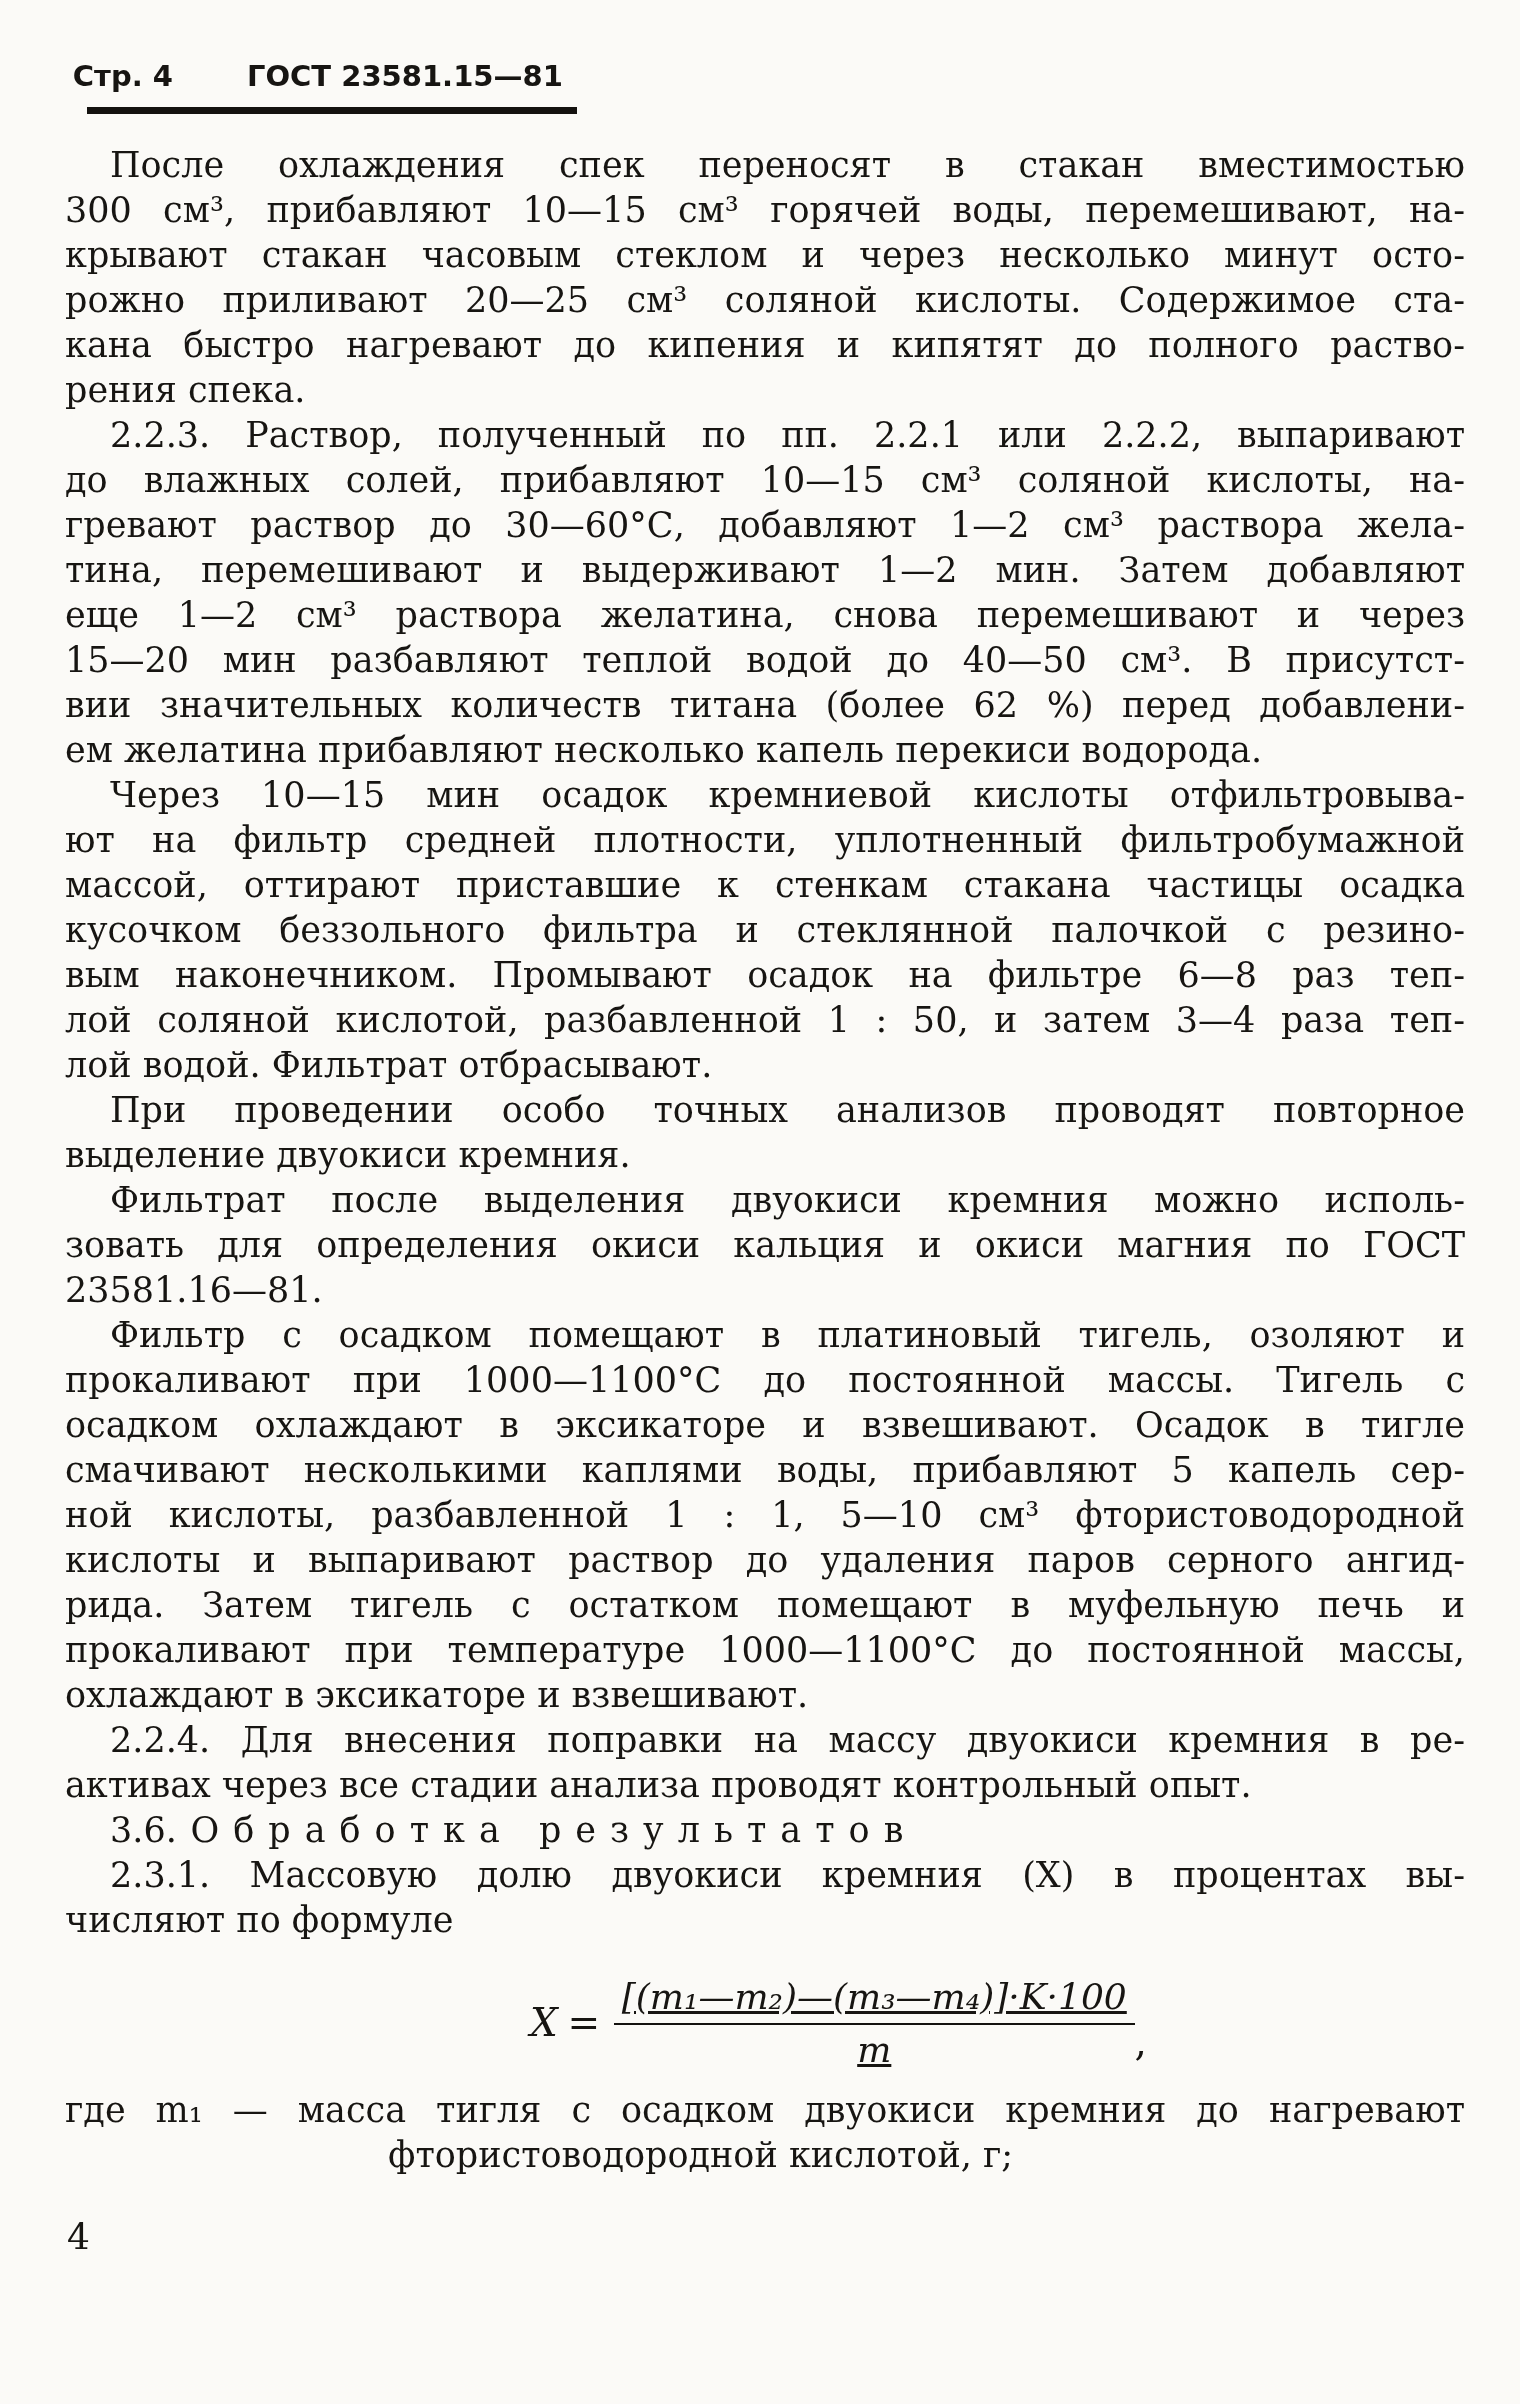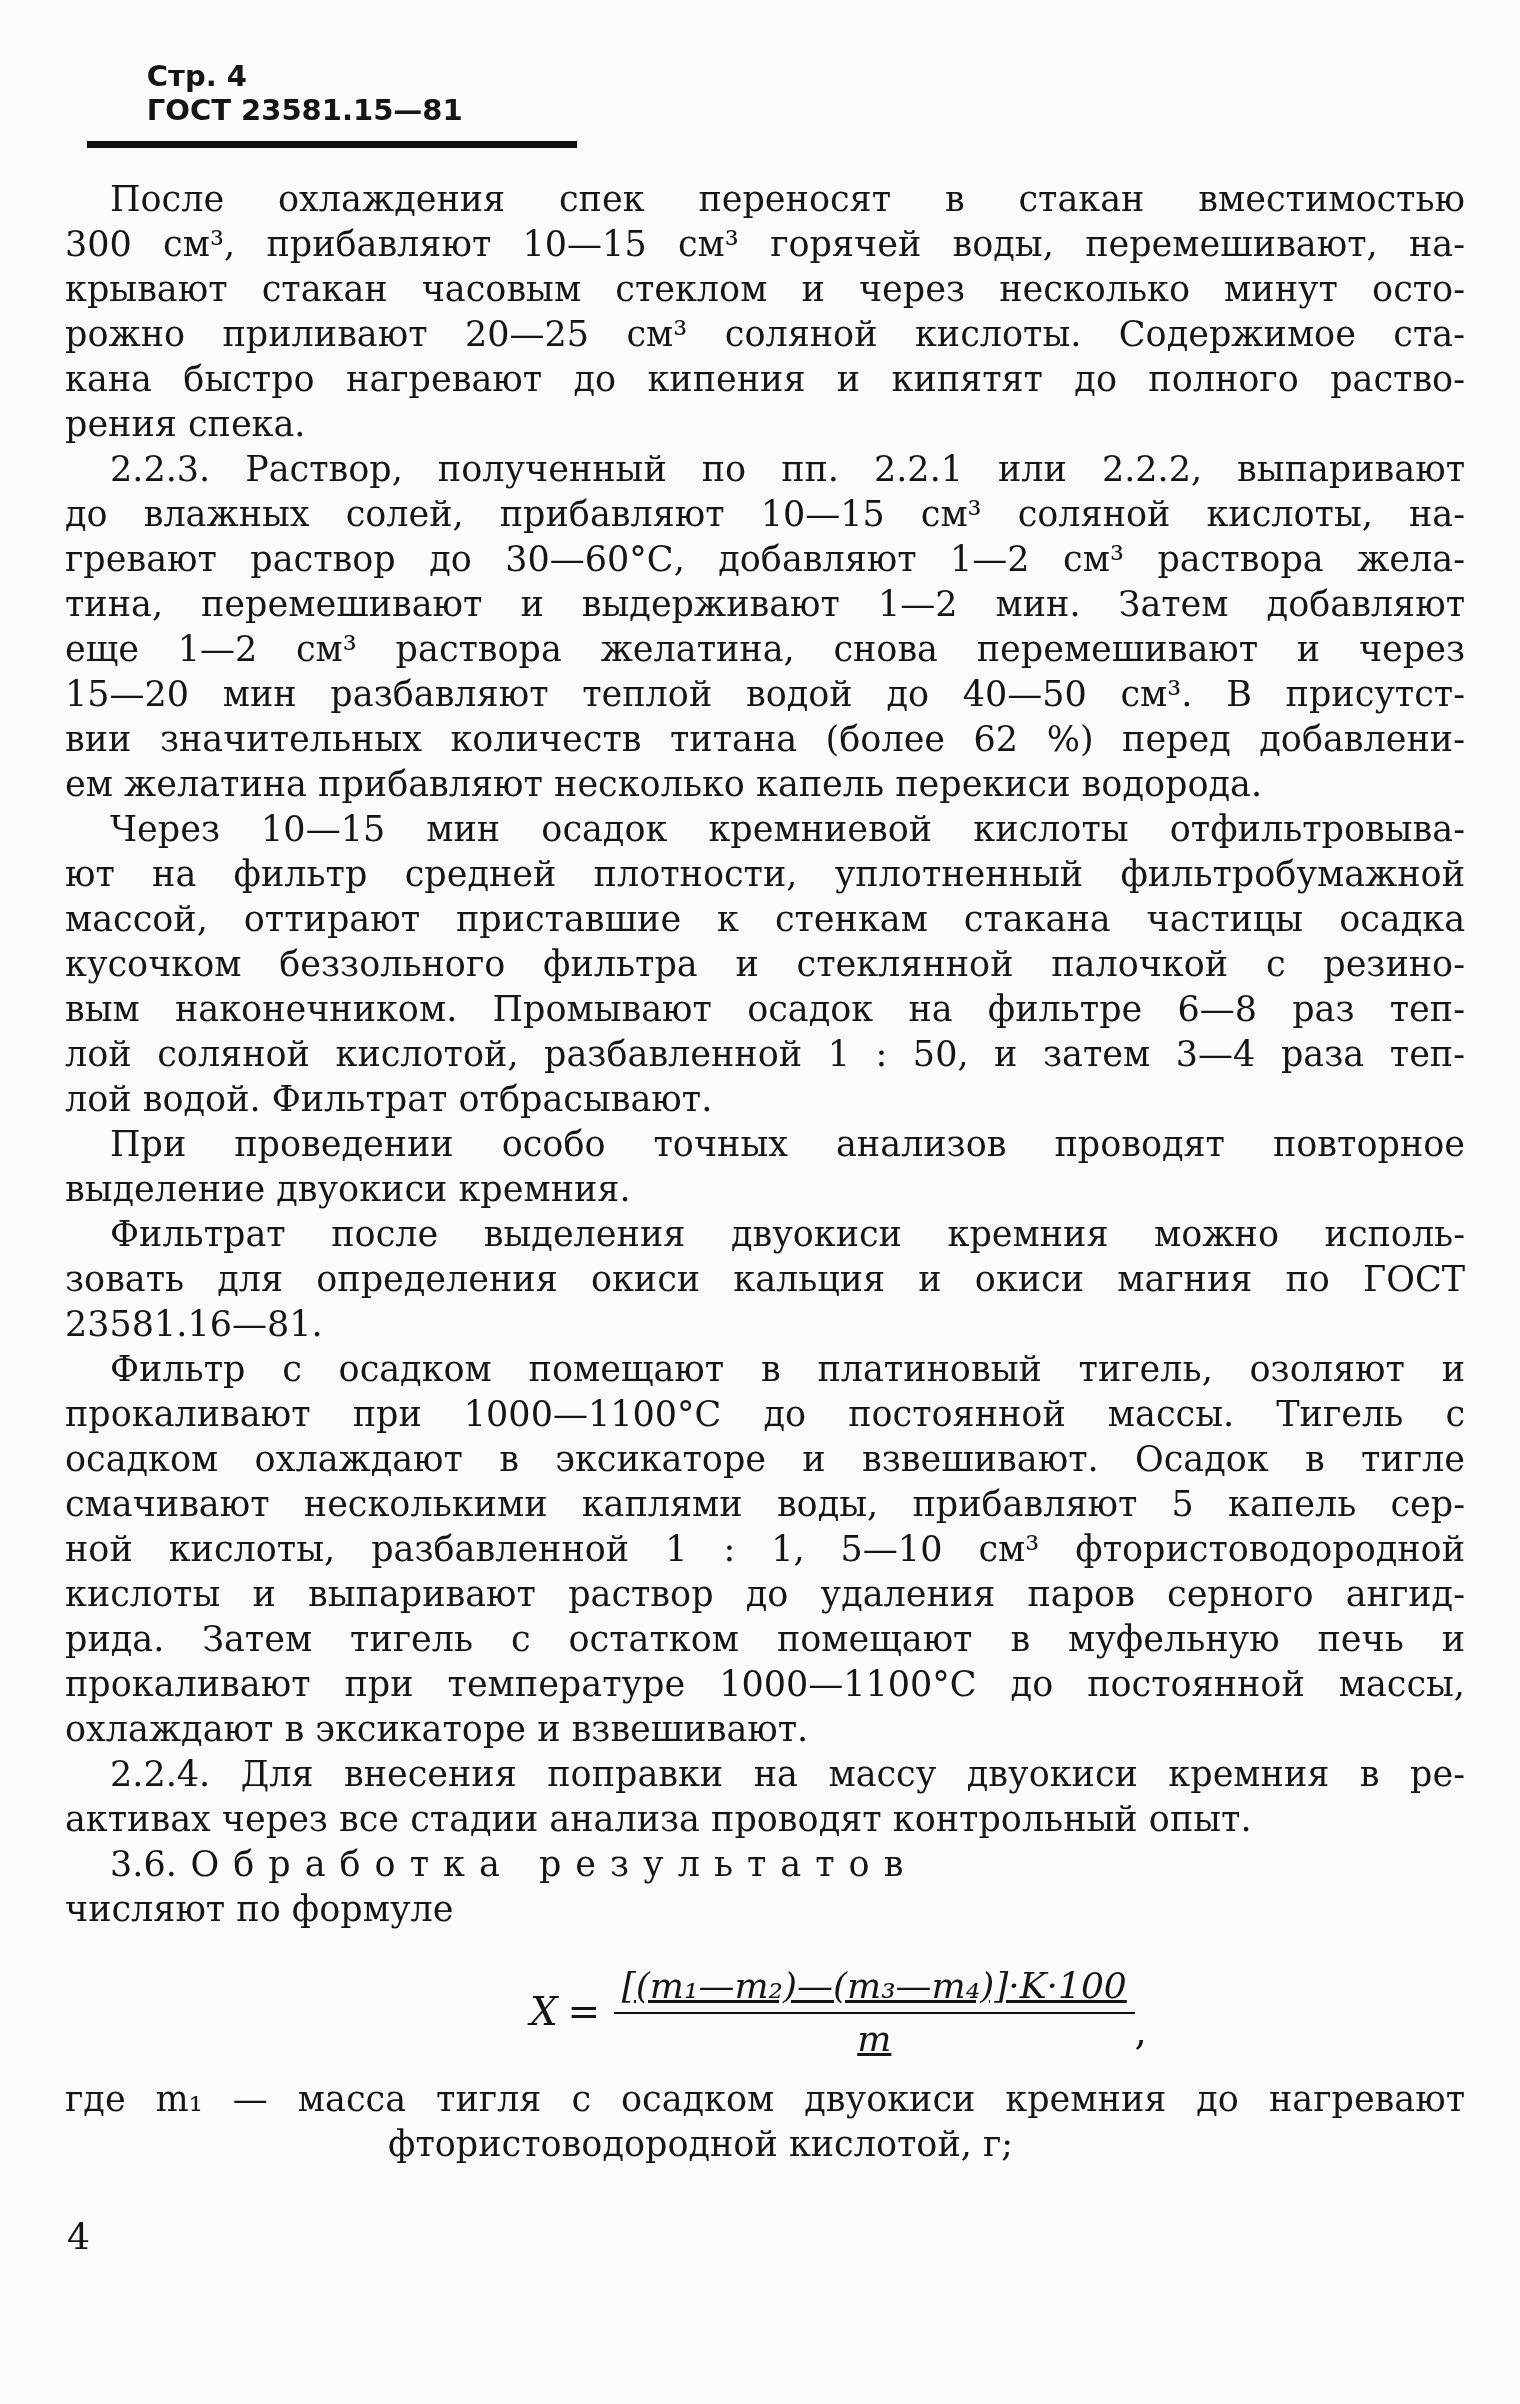--- a/index.html
+++ b/index.html
@@ -15,21 +15,20 @@
     padding:59px 55px 0 65px;
     color:#171512;
     overflow:hidden;
   }
   .hdr {
     font-family:"DejaVu Sans", sans-serif;
     font-weight:bold;
     font-size:29px;
     display:flex; align-items:baseline;
     padding-left:7.8px;
-    flex-direction:column;
   }
   .hdr .doc-no { margin-left:74px;text-align:center; }
   .hdr-rule {
     height:6.9px; width:490px;
     background:#14120f;
     margin:13.7px 0 0 21.6px;
   }
   .content {
     margin-top:29px;
     font-size:35px;
@@ -120,20 +119,21 @@
         <div class="line">рида. Затем тигель с остатком помещают в муфельную печь и</div>
         <div class="line">прокаливают при температуре 1000—1100°С до постоянной массы,</div>
         <div class="line last">охлаждают в эксикаторе и взвешивают.</div>
       </div>
       <div class="paragraph">
         <div class="line first">2.2.4. Для внесения поправки на массу двуокиси кремния в ре-</div>
         <div class="line last">активах через все стадии анализа проводят контрольный опыт.</div>
       </div>
       <div class="heading"><span>3.6.</span><span class="sp">Обработка результатов</span></div>
       <div class="paragraph">
+        <div class="line first">2.3.1. Массовую долю двуокиси кремния (X) в процентах вы-</div>
         <div class="line last">числяют по формуле</div>
       </div>
       <div class="formula">
         <span class="f-lhs">X</span>
         <span class="f-eq">=</span>
         <span class="frac">
           <span class="num">[(m₁—m₂)—(m₃—m₄)]·K·100</span>
           <span class="den">m</span>
         </span>
         <span class="f-comma">,</span>

